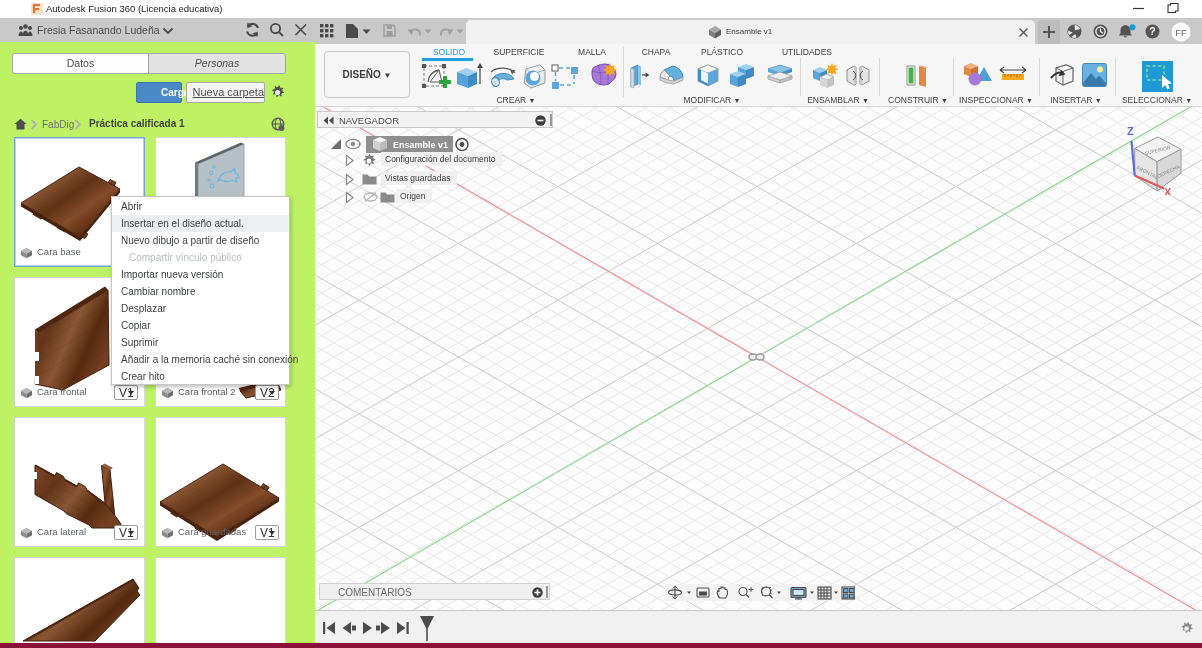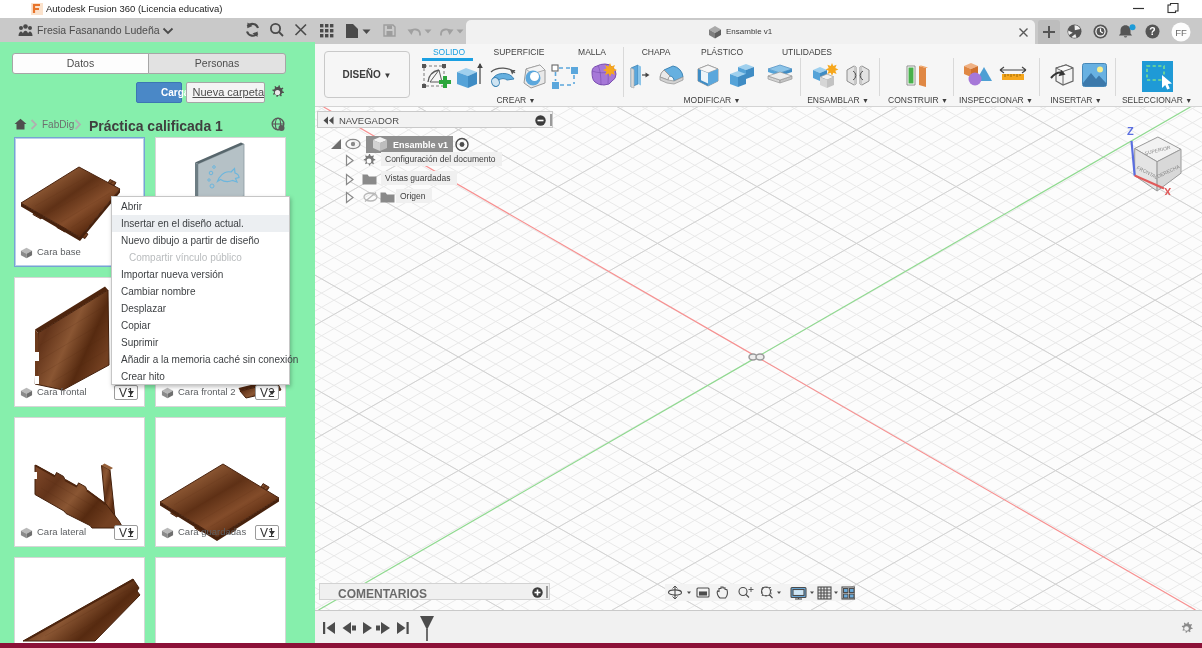--- a/index.html
+++ b/index.html
@@ -4,26 +4,26 @@
 <style>
 * { margin:0; padding:0; box-sizing:border-box; }
 html,body { width:1202px; height:648px; overflow:hidden; }
 body { font-family:"Liberation Sans", sans-serif; position:relative; background:#fff; }
 div,span { white-space:nowrap; }
 .abs { position:absolute; }
 
 #titlebar { position:absolute; left:0; top:0; width:1202px; height:18px; background:#fff;margin-left:28px; }
 #titlebar .ttl { position:absolute; left:18px; top:3px; font-size:9.5px; color:#1c1c1c; }
 
-#lpanel { position:absolute; left:0; top:18px; width:345px; height:625px; background:#86efac; overflow:hidden; border-right:5px solid #0c4a6e; }
+#lpanel { position:absolute; left:0; top:18px; width:345px; height:625px; background:#bef264; overflow:hidden; border-right:5px solid #0c4a6e; }
 #lphead { position:absolute; left:0; top:0; width:315px; height:24px; background:#c9c9c9; }
 #lphead .nm { position:absolute; left:37px; top:6px; font-size:10.5px; color:#4b4b4b; }
 .ltab { position:absolute; top:35px; height:21px; border:1px solid #a6a6a6; font-size:10.5px; color:#4e4e4e; text-align:center; line-height:19px; }
 #tabdatos { left:12px; width:137px; background:#fdfdfd; border-radius:3px 0 0 3px; z-index:2;}
-#tabpers { left:148px; width:138px; background:#e2e2e2; border-radius:0 3px 3px 0; }
+#tabpers { left:148px; width:138px; background:#e2e2e2; border-radius:0 3px 3px 0;font-style:italic; }
 #btncargar { position:absolute; left:136px; top:64px; width:46px; height:21px; background:#4a88c7; border:1px solid #3c76b3; border-radius:2px; color:#fff; font-size:10px; font-weight:bold; text-align:center; line-height:19px;padding-left:24px; }
 #btnnueva { position:absolute; left:186px; top:64px; width:79px; height:21px; background:#f4f4f4; border:1px solid #a6a6a6; border-radius:2px; color:#4e4e4e; font-size:11px; text-align:right; line-height:19px;text-decoration:underline; }
 #crumbs { position:absolute; left:14px; top:100px; font-size:10px; color:#6e6e6e; height:14px; }
 
 .card { position:absolute; width:131px; height:130px; background:#fff; border:1px solid #d6d6d6; }
 .card.sel { border:1px solid #76a3d4; box-shadow:0 0 0 1px #b9d0e8 inset; }
 .clabel { position:absolute; left:7px; bottom:9px; font-size:9.5px; color:#5c5f62; }
 .vbox { position:absolute; right:6px; bottom:6px; width:24px; height:15px; border:1px solid #9b9b9b; background:#fff; font-size:12px; color:#333; text-align:left; padding-left:4px; line-height:14px; border-radius:2px;}
 .vbox:after { content:""; position:absolute; right:3px; top:5px; width:0; height:0; border-left:3px solid transparent; border-right:3px solid transparent; border-top:4px solid #333;}
 
@@ -47,21 +47,21 @@
 .glabel { position:absolute; top:51px; font-size:8.5px; color:#3e3e3e; }
 .tdiv { position:absolute; top:14px; width:1px; height:38px; background:#d9d9d9; }
 .tdiv.tall { top:3px; height:50px; }
 
 #canvas { position:absolute; left:315px; top:107px; width:887px; height:503px; background:#fcfcfc; overflow:hidden; }
 
 #navhead { position:absolute; left:2px; top:4px; width:236px; height:17px; background:#f2f2f2; border:1px solid #c9c9c9; font-size:9.5px; color:#4c4c4c; }
 .trow { position:absolute; font-size:8.5px; color:#3d3d3d; }
 .tbg { background:#f0f0f0; padding:2px 6px 2px 4px; }
 
-#combar { position:absolute; left:4px; top:476px; width:231px; height:17px; background:#f0f0f0; border:1px solid #d2d2d2; font-size:12px; color:#6a6a6a;font-weight:bold; }
+#combar { position:absolute; left:4px; top:476px; width:231px; height:17px; background:#f0f0f0; border:1px solid #d2d2d2; font-size:10px; color:#6a6a6a; }
 
 #navtools { position:absolute; left:350px; top:477px; width:186px; height:17px; background:rgba(242,242,242,0.95); }
 
 #timeline { position:absolute; left:315px; top:610px; width:887px; height:33px; background:#f1f1f1; border-top:1px solid #c9c9c9; }
 
 #bottombar { position:absolute; left:0; top:643px; width:1202px; height:5px; background:#8c1138; }
 </style>
 </head>
 <body>
 <div id="titlebar">
@@ -117,21 +117,21 @@
     <svg class="abs" style="left:0px;top:0px" width="13" height="12">
         <path d="M0.5 6 L6.5 0.8 L12.5 6 L10.5 6 L10.5 11.5 L2.5 11.5 L2.5 6 Z" fill="#4f4f4f"></path>
       </svg>
     <svg class="abs" style="left:16px;top:1px" width="8" height="11">
         <path d="M1.5 1 L6 5.5 L1.5 10" stroke="#b0b0b0" stroke-width="1.8" fill="none"></path>
       </svg>
     <span class="abs" style="left:28px;top:1px;color:#6e6e6e;">FabDig</span>
     <svg class="abs" style="left:60px;top:1px" width="8" height="11">
         <path d="M1.5 1 L6 5.5 L1.5 10" stroke="#b0b0b0" stroke-width="1.8" fill="none"></path>
       </svg>
-    <span class="abs" style="left:75px;top:0px;color:#3f3f3f;font-weight:bold;font-size:14px;">Práctica calificada 1</span>
+    <span class="abs" style="left:75px;top:0px;color:#3f3f3f;font-weight:bold;font-size:10px;">Práctica calificada 1</span>
     <svg class="abs" style="left:257px;top:-1px" width="15" height="15">
       <circle cx="7" cy="7" r="5.8" stroke="#5a5a5a" stroke-width="1.4" fill="none"></circle>
       <ellipse cx="7" cy="7" rx="2.6" ry="5.8" stroke="#5a5a5a" stroke-width="1.1" fill="none"></ellipse>
       <line x1="1.2" y1="7" x2="12.8" y2="7" stroke="#5a5a5a" stroke-width="1.1"></line>
       <circle cx="10.5" cy="11" r="3" fill="#5a5a5a"></circle>
     </svg>
   </div>
 
   <div class="card sel" style="left:14px;top:119px;">
     <svg class="abs" style="left:0;top:0" width="129" height="128" viewBox="0 0 129 128">

